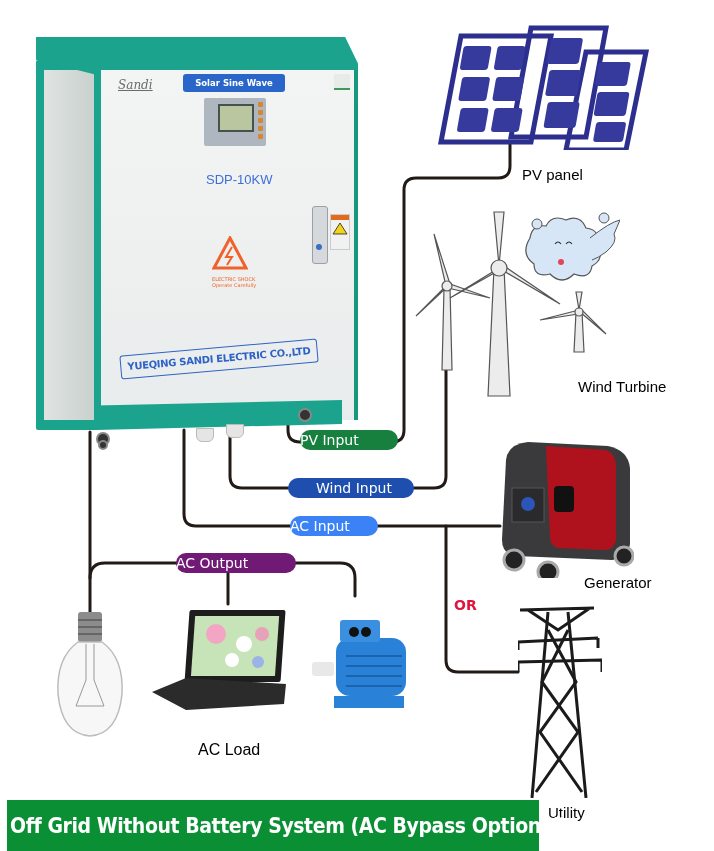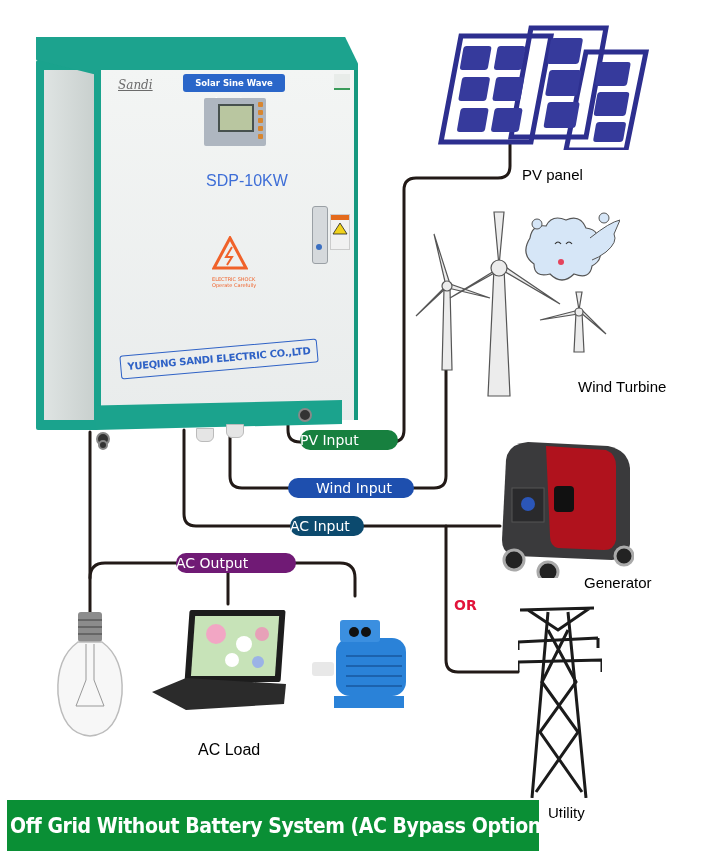--- a/index.html
+++ b/index.html
@@ -17,21 +17,21 @@
   .cab-side-inner { position:absolute; left:44px; top:70px; width:50px; height:350px; background:linear-gradient(90deg,#dfe4e3,#c9d0ce); }
   .cab-top { position:absolute; left:36px; top:37px; width:322px; height:38px; background:#1ca38e; clip-path:polygon(0 0,96% 0,100% 70%,100% 100%,19% 100%,0 60%); }
   .cab-front { position:absolute; left:98px; top:70px; width:260px; height:350px; background:linear-gradient(180deg,#f3f5f4,#e9ecec); border-left:3px solid #1aa38d; border-right:4px solid #16987f; box-sizing:border-box; }
   .cab-base { position:absolute; left:96px; top:400px; width:246px; height:30px; background:#1ba38d; clip-path:polygon(0 18%,100% 0,100% 80%,0 100%); }
   .brand-logo { position:absolute; left:118px; top:78px; font-family:"DejaVu Serif", serif; font-style:italic; color:#6b6b6b; font-size:12px;text-decoration:underline; }
   .model-badge { position:absolute; left:183px; top:74px; width:102px; height:18px; background:#2a66c9; border-radius:3px; color:#fff; font-family:"DejaVu Sans", sans-serif; font-weight:bold; font-size:8.5px; line-height:18px; text-align:center; }
   .panel { position:absolute; left:204px; top:98px; width:62px; height:48px; background:#aeb6c0; border-radius:2px; }
   .lcd { position:absolute; left:218px; top:104px; width:36px; height:28px; background:#b9c6a0; border:2px solid #47514e; box-sizing:border-box; }
   .btn-col { position:absolute; left:258px; top:102px; width:6px; }
   .btn-col i { display:block; width:5px; height:5px; background:#d8862f; margin-bottom:3px; border-radius:1px; }
-  .model-text { position:absolute; left:206px; top:172px; font-family:"Liberation Sans", sans-serif; font-size:16px; color:#3e6ed7; }
+  .model-text { position:absolute; left:206px; top:172px; font-family:"Liberation Sans", sans-serif; font-size:13px; color:#3e6ed7; }
   .company-box { position:absolute; left:120px; top:347px; width:196px; height:22px; border:1.5px solid #2f62c6; border-radius:3px; transform:rotate(-5deg); font-family:"DejaVu Sans", sans-serif; font-weight:bold; font-size:10px; color:#2f62c6; line-height:22px; text-align:center; white-space:nowrap; letter-spacing:-0.3px; }
   .handle { position:absolute; left:312px; top:206px; width:14px; height:56px; background:#d5d9dc; border:1px solid #9aa0a5; border-radius:3px; }
   .warn-label { position:absolute; left:330px; top:214px; width:18px; height:34px; background:#f1f1f1; border:1px solid #ccc; }
   .shock { position:absolute; left:212px; top:236px; }
   .shock-text { position:absolute; left:212px; top:276px; color:#f0622a; font-size:5px; line-height:6px; font-family:"DejaVu Sans", sans-serif; }
   .wheel { position:absolute; width:14px; height:14px; border-radius:50%; background:#333; border:2px solid #888; box-sizing:border-box; }
   .gland { position:absolute; width:16px; height:12px; border-radius:0 0 6px 6px; background:#e5e5e5; border:1px solid #bbb; }
 </style>
 </head>
 <body>
@@ -213,16 +213,16 @@
   <rect x="34" y="0" width="40" height="22" rx="3" fill="#3b8fe0"></rect>
   <circle cx="48" cy="12" r="5" fill="#111"></circle>
     <circle cx="60" cy="12" r="5" fill="#111"></circle>
   <rect x="6" y="42" width="22" height="14" rx="3" fill="#e8e8e8"></rect>
   <rect x="28" y="76" width="70" height="12" fill="#2a82d8"></rect>
 </svg>
 <div class="caption" style="left:198px;top:741px;font-size:16px;">AC Load</div>
 
 <div class="pill" style="left:300px;top:430px;width:98px;background:#17803f;">PV Input</div>
 <div class="pill" style="left:288px;top:478px;width:98px;background:#1e4fae;padding-left:28px;">Wind Input</div>
-<div class="pill" style="left:290px;top:516px;width:74px;background:#0c4a6e;">AC Input</div>
+<div class="pill" style="left:290px;top:516px;width:88px;background:#3b82f6;">AC Input</div>
 <div class="pill" style="left:176px;top:553px;width:120px;background:#701a75;">AC Output</div>
 
 <div class="banner"><span>Off Grid Without Battery System (AC Bypass Optional)</span></div>
 
 </body></html>

